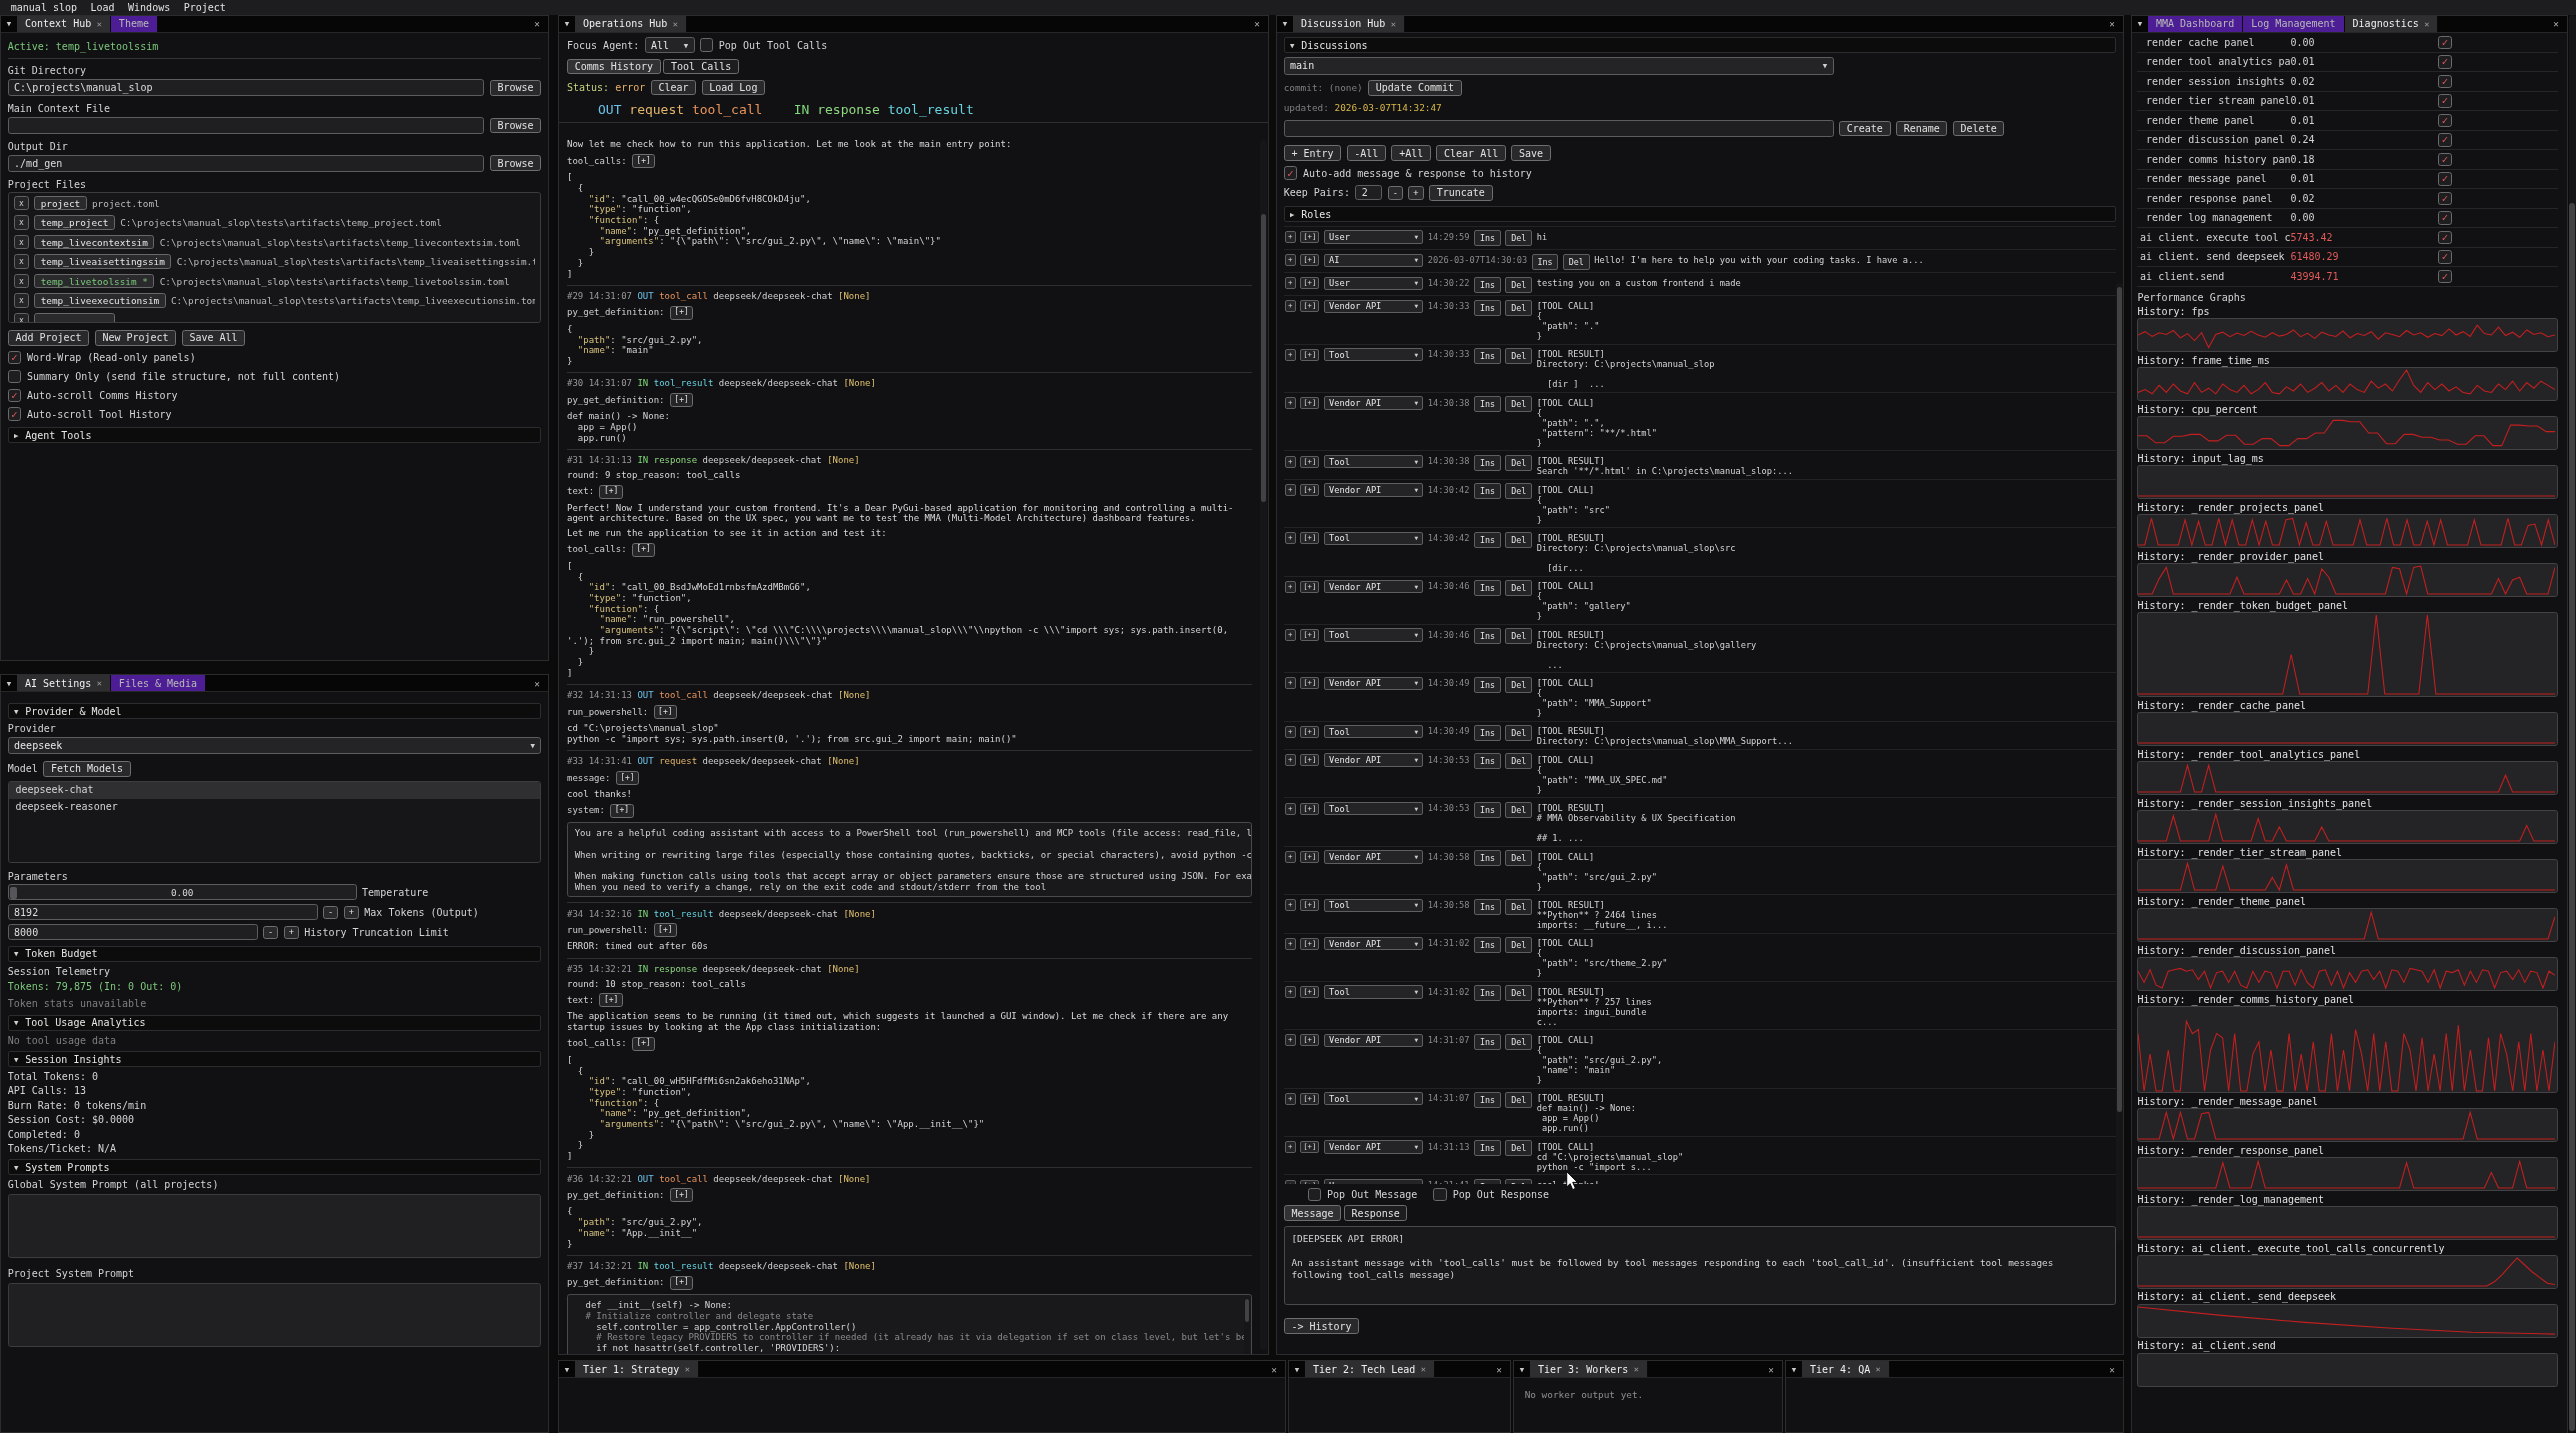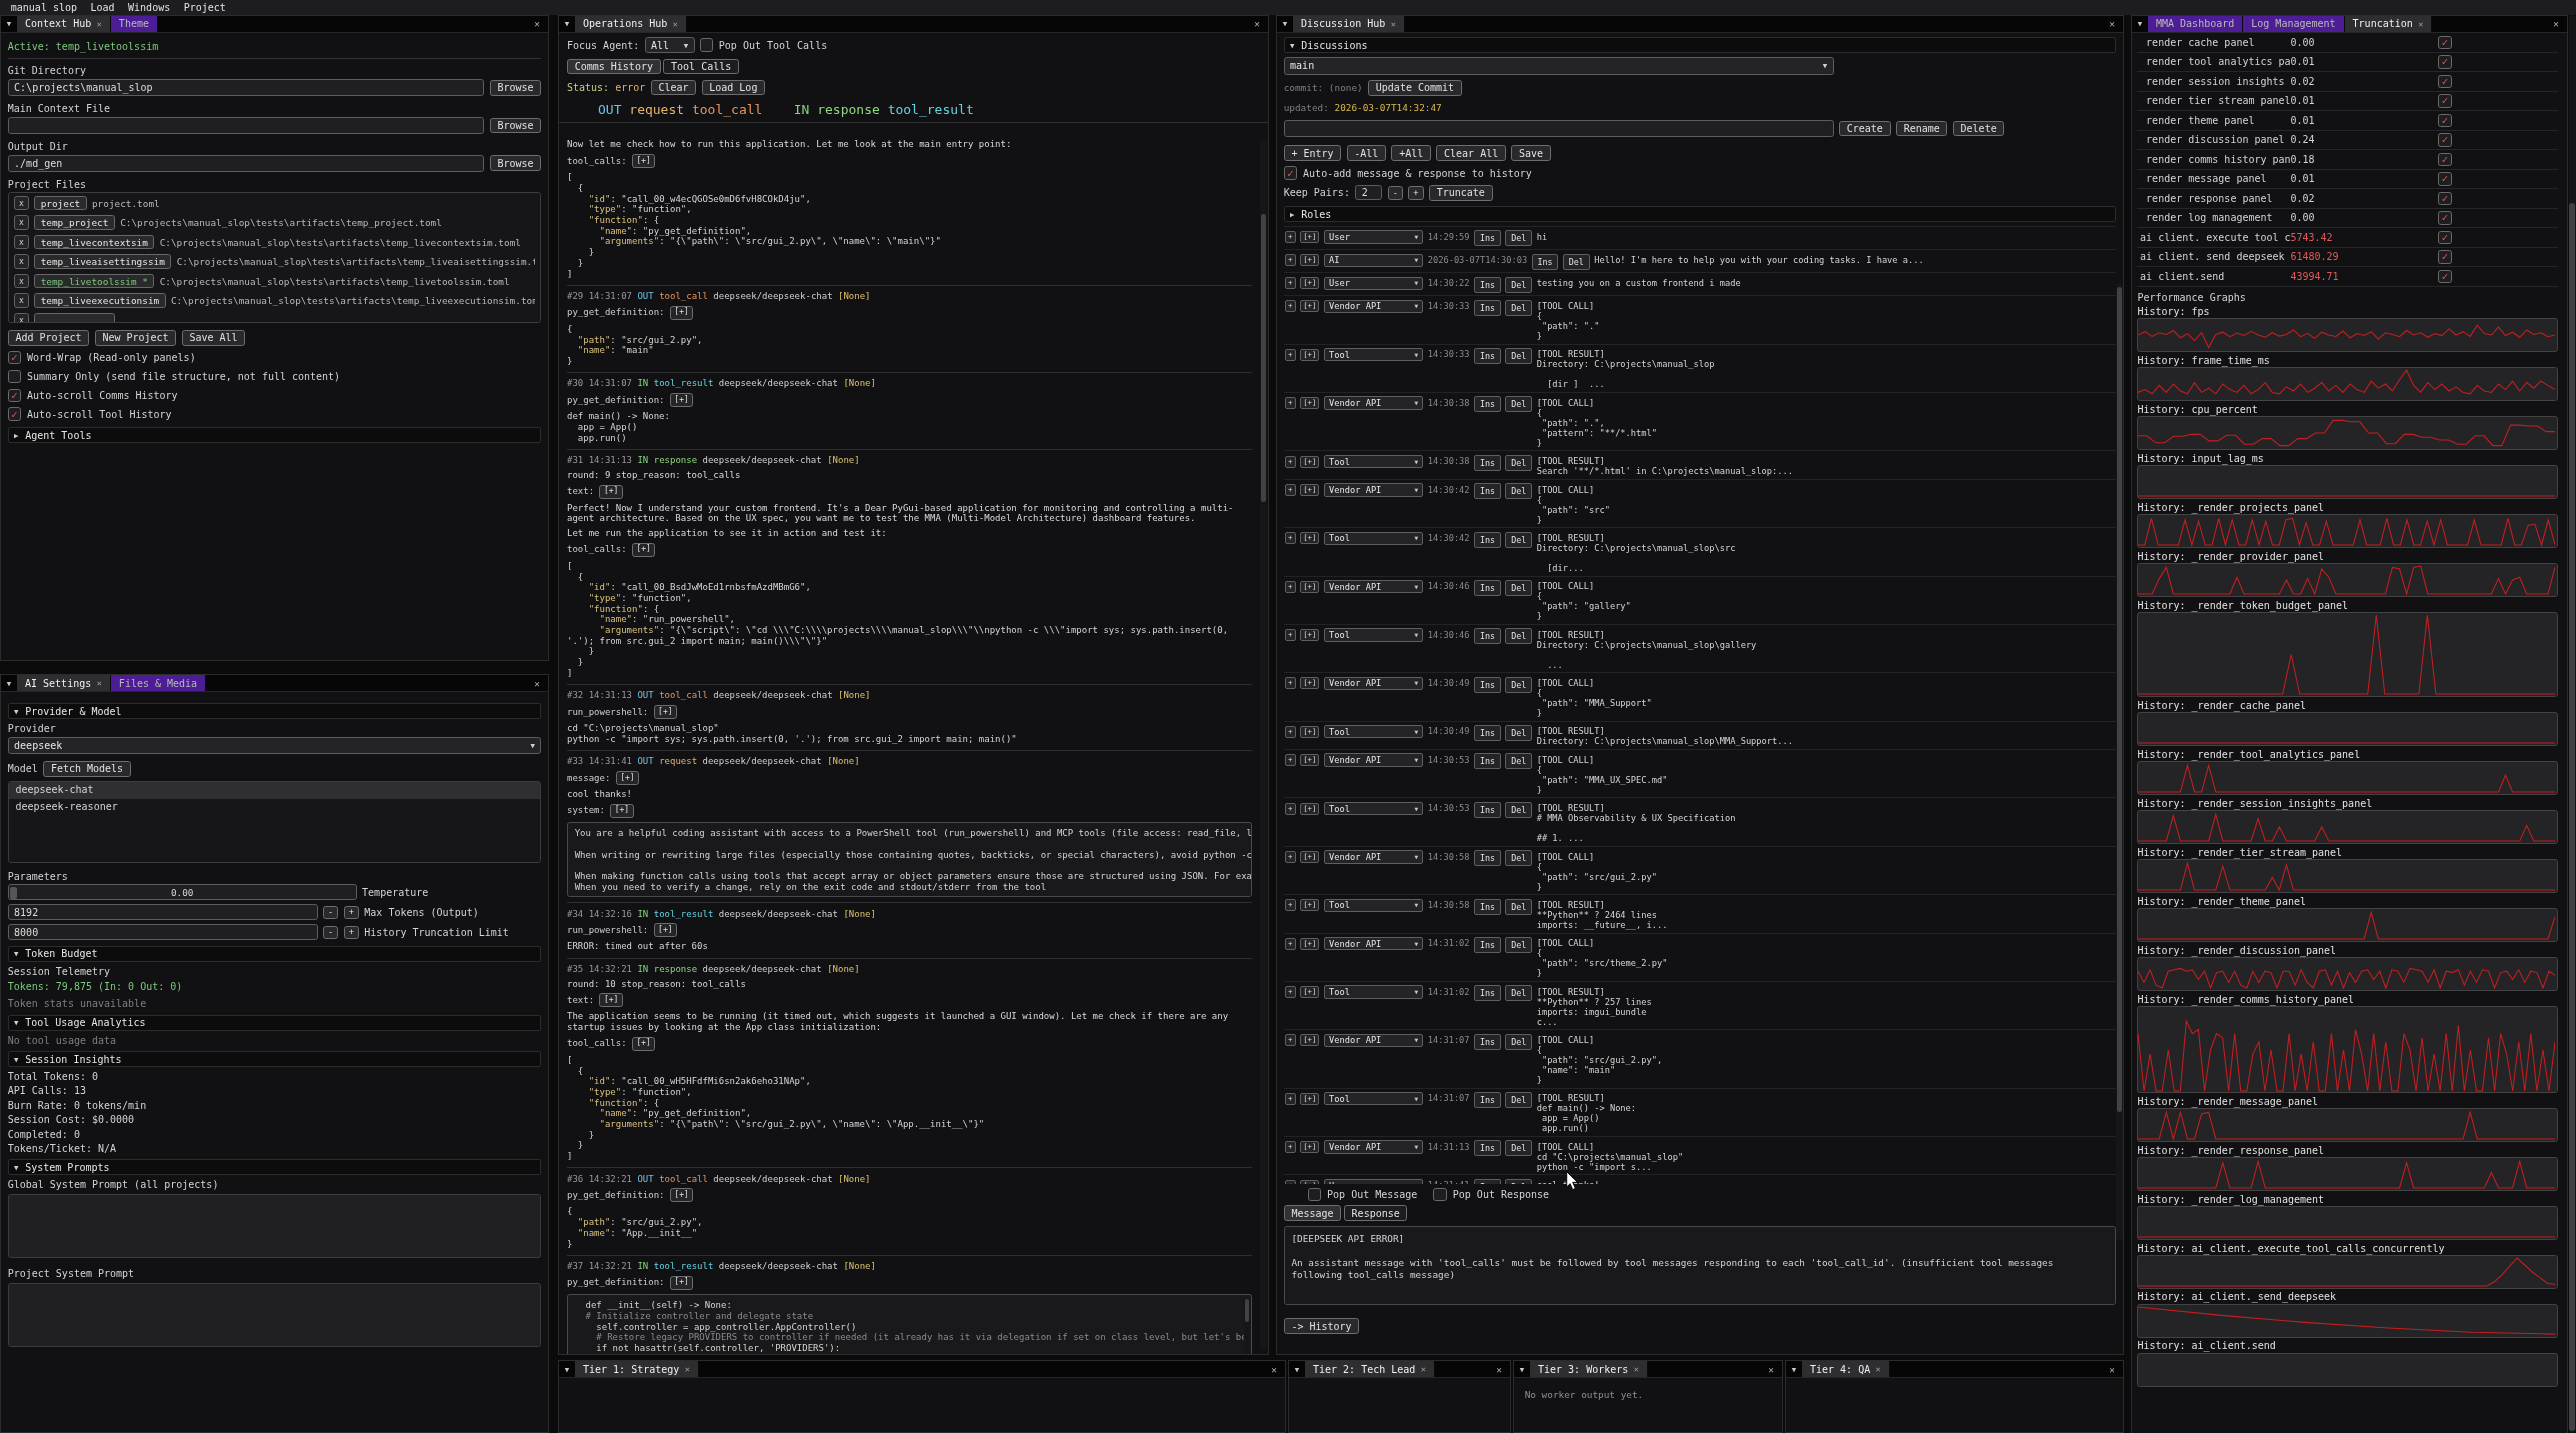--- a/index.html
+++ b/index.html
@@ -219,21 +219,21 @@
       </div>
       <span style="font-size:10px;">Temperature</span>
     </div>
     <div class="row" style="margin-top:4px;">
       <div class="input" style="width:310px;height:16px;">8192</div>
       <div class="btn small">-</div>
       <div class="btn small">+</div>
       <span style="font-size:10px;">Max Tokens (Output)</span>
     </div>
     <div class="row" style="margin-top:4px;">
-      <div class="input" style="width:310px;height:16px;">8000</div>
+      <div class="input" style="width:250px;height:16px;">8000</div>
       <div class="btn small">-</div>
       <div class="btn small">+</div>
       <span style="font-size:10px;">History Truncation Limit</span>
     </div>
     <div class="secbar">
         <span class="arr">▼</span>
         <span>Token Budget</span>
       </div>
     <div style="font-size:10px;margin:2.7px 0;">Session Telemetry</div>
     <div class="green" style="font-size:10px;margin:4px 0;">Tokens: 79,875 (In: 0 Out: 0)</div>
@@ -855,21 +855,21 @@
 <div class="window" style="left:2131px;top:14.8px;width:437px;height:1419px;">
   <div class="titlebar">
     <div class="collapse-btn">▼</div>
     <div class="tab">
         <span>MMA Dashboard</span>
       </div>
     <div class="tab">
         <span>Log Management</span>
       </div>
     <div class="tab active">
-        <span>Truncation</span>
+        <span>Diagnostics</span>
         <span class="tx">✕</span>
       </div>
     <div class="win-close">✕</div>
   </div>
   <div class="content" style="padding:0 9.4px 0 5.4px;">
     <div id="diag-table">
         <div class="diag-row">
           <span class="diag-name">_render_cache_panel</span>
           <span class="diag-val">0.00</span>
           <span class="cb">✓</span>

